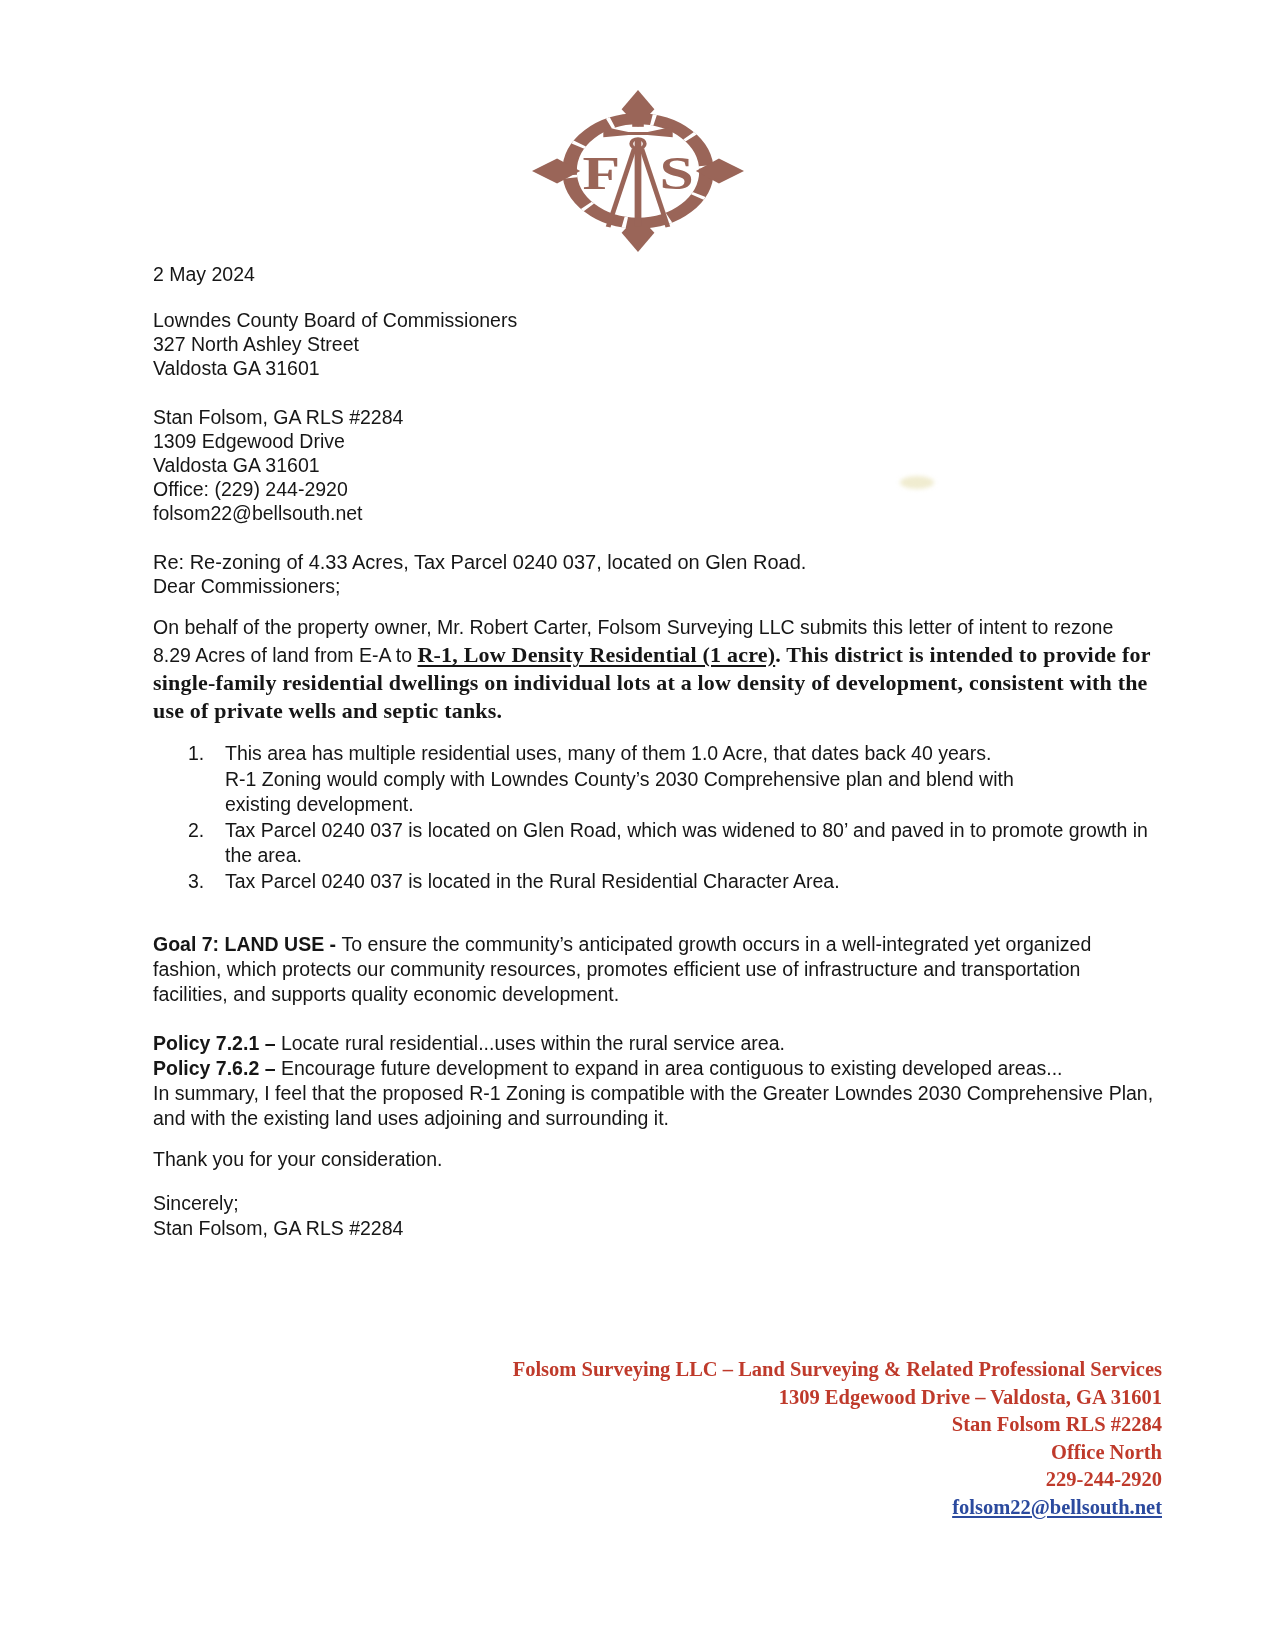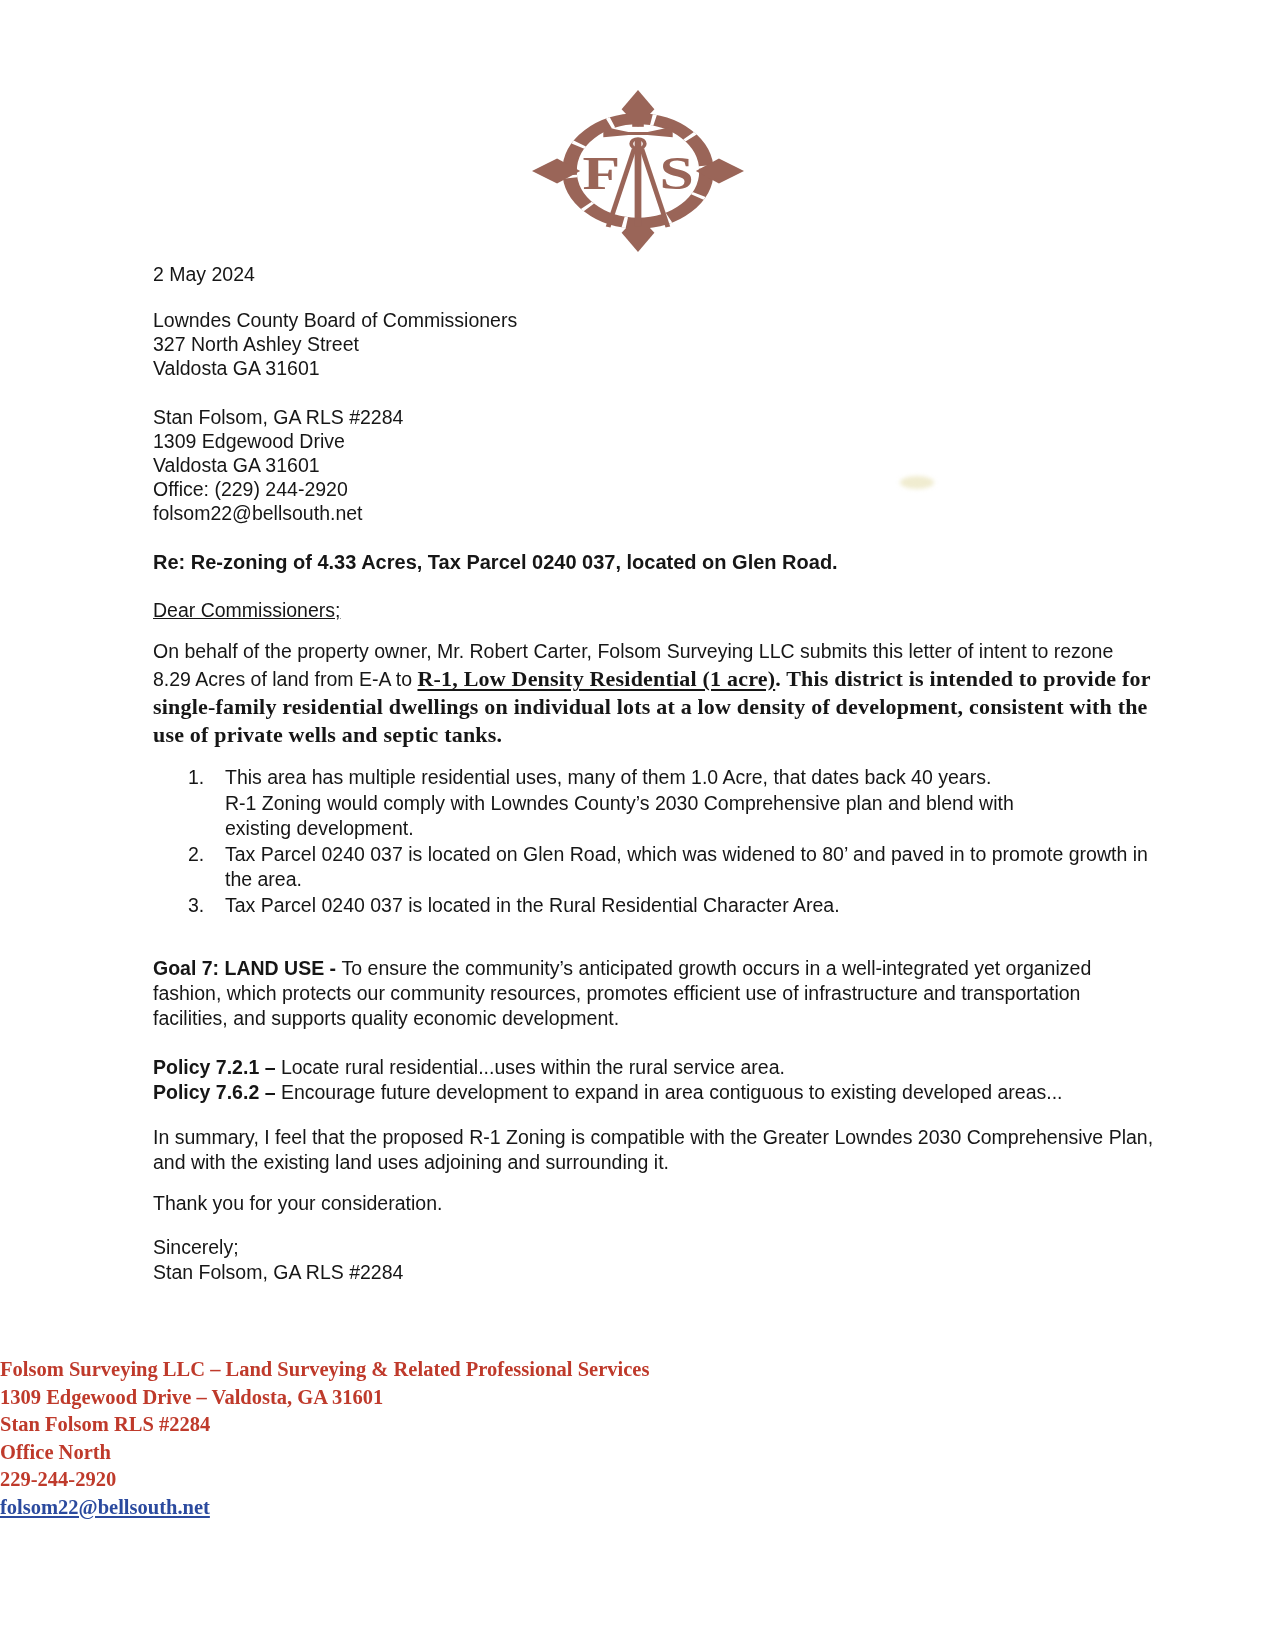--- a/index.html
+++ b/index.html
@@ -22,44 +22,44 @@
     width:34px; height:13px; border-radius:50%;
     background:rgba(228,220,170,0.55);
     filter:blur(2px);
   }
   .content {
     position:absolute; top:262px; left:153px; width:1002px;
     line-height:24px;
   }
   .date { margin-bottom:22px; }
   .addr-block { margin-bottom:25px; }
-  .subject { font-weight:bold; font-size:20px; margin-bottom:24px; }
-  .salutation { margin-bottom:16px;text-decoration:underline; }
+  .subject { font-weight:normal; font-size:20px; }
+  .salutation { margin-bottom:16px; }
   .intro { margin:0 0 16px 0; line-height:27px; }
   .serif-bold {
     font-family:"Liberation Serif", serif;
     font-weight:bold; font-size:22px;
     letter-spacing:0.2px;
   }
   .u2 { text-decoration:underline; text-decoration-thickness:2px; text-underline-offset:3px; }
   .list { margin-bottom:38px; }
   .list-item { display:flex; line-height:25.5px; }
   .list-num { width:37px; flex-shrink:0; padding-left:35px; box-sizing:content-box; }
   .list-text { flex:1; }
   .section-heading { font-weight:bold; font-size:20px; margin-bottom:46px; }
   .goal { margin:0 0 24px 0; line-height:25px; }
   .policy { line-height:25px; }
-  .policies { margin-bottom:20px; }
+  .policies { }
   .summary { margin:0 0 16px 0; line-height:25px; }
   .thanks { margin:0 0 20px 0; }
   .closing-block { line-height:25px; }
   b { font-weight:bold; }
   .footer {
     position:absolute; top:1356px; left:0; width:1162px;
-    text-align:left;
+    text-align:right;
     font-family:"Liberation Serif", serif;
     font-weight:bold;
     font-size:20.5px;
     line-height:27.5px;
     color:#bf3a2b;
   }
   .footer .email {
     color:#2b4a9e;
     text-decoration:underline;
     cursor:pointer;

